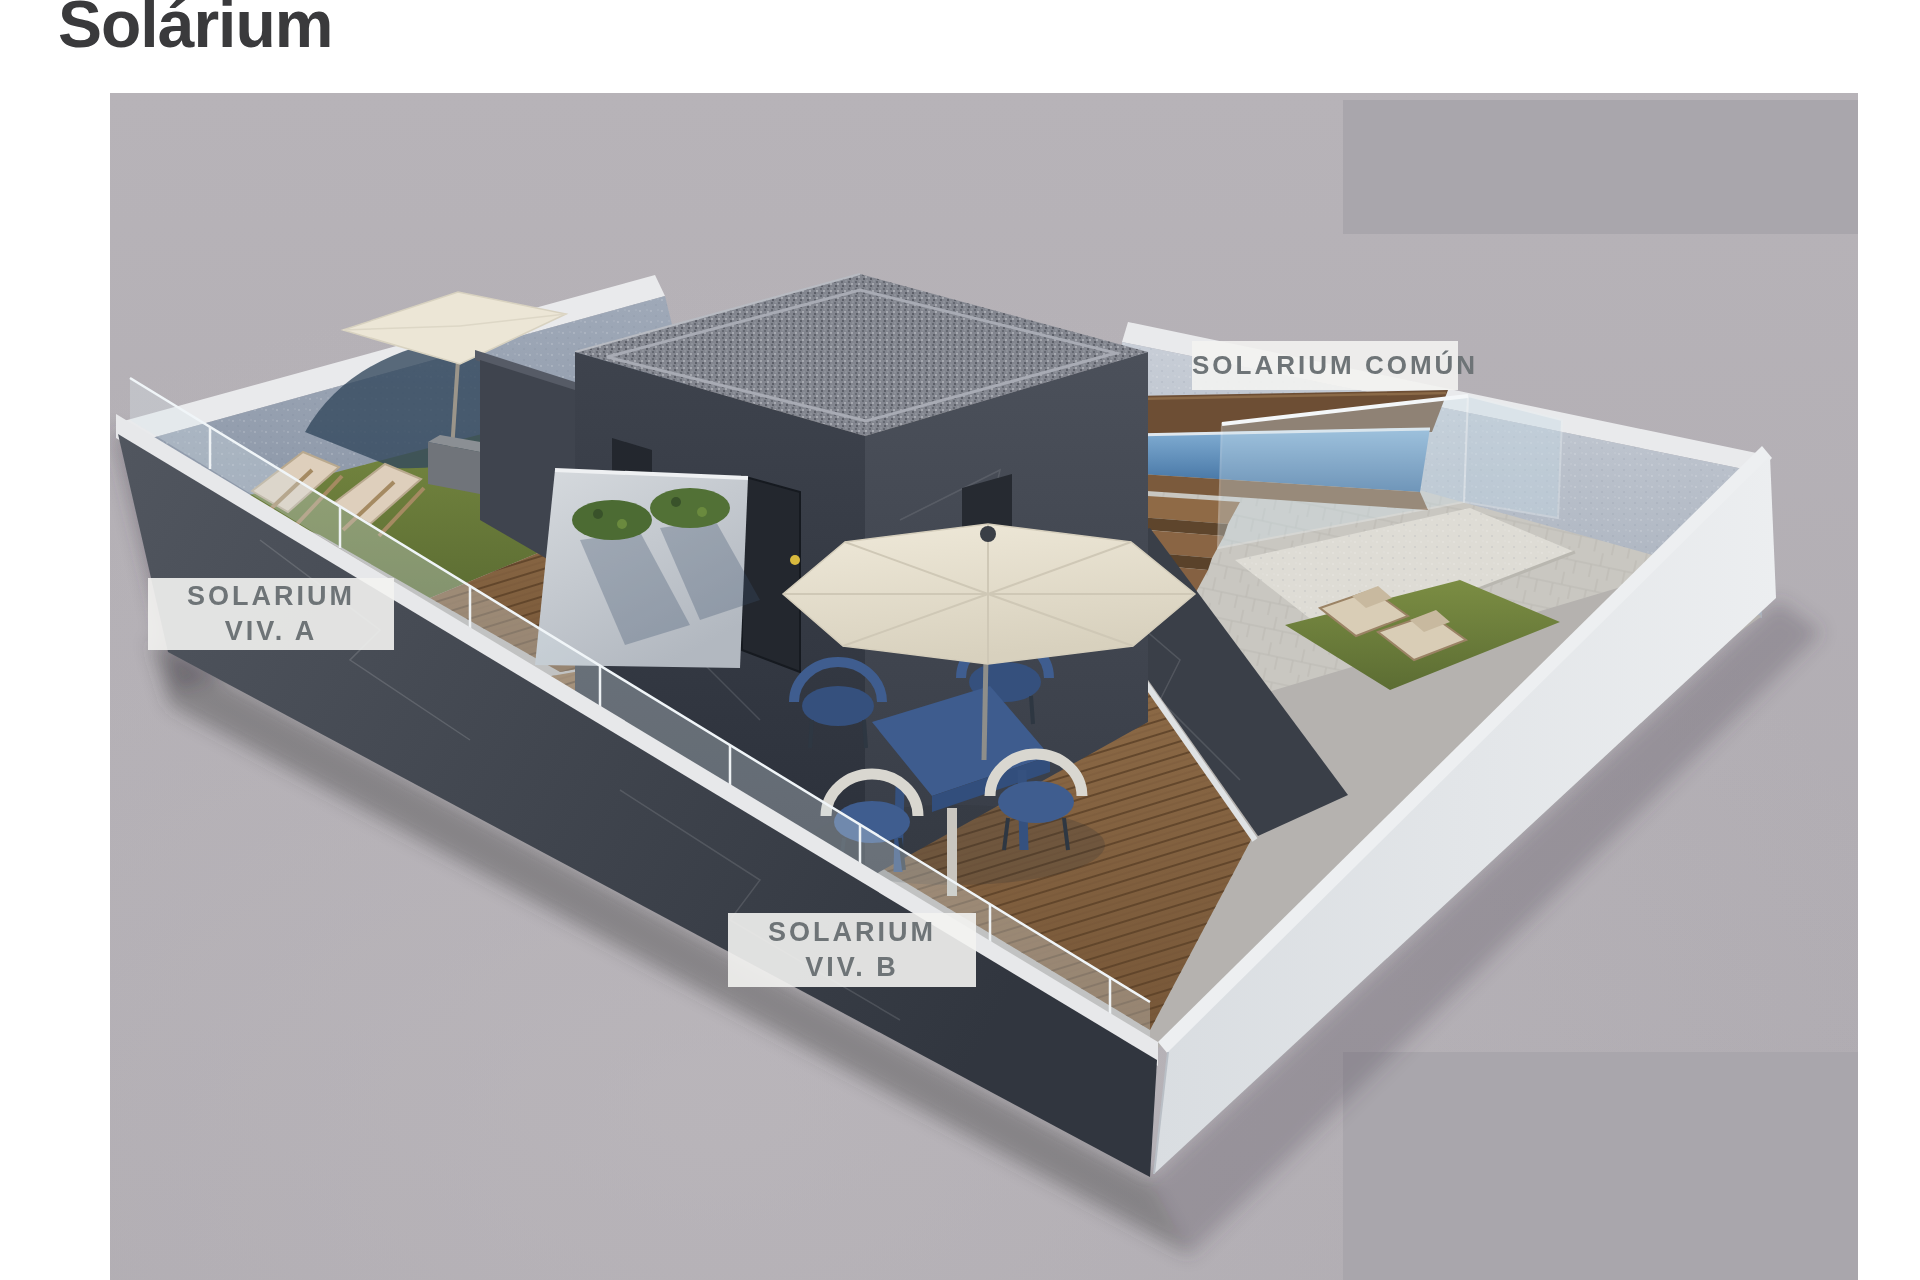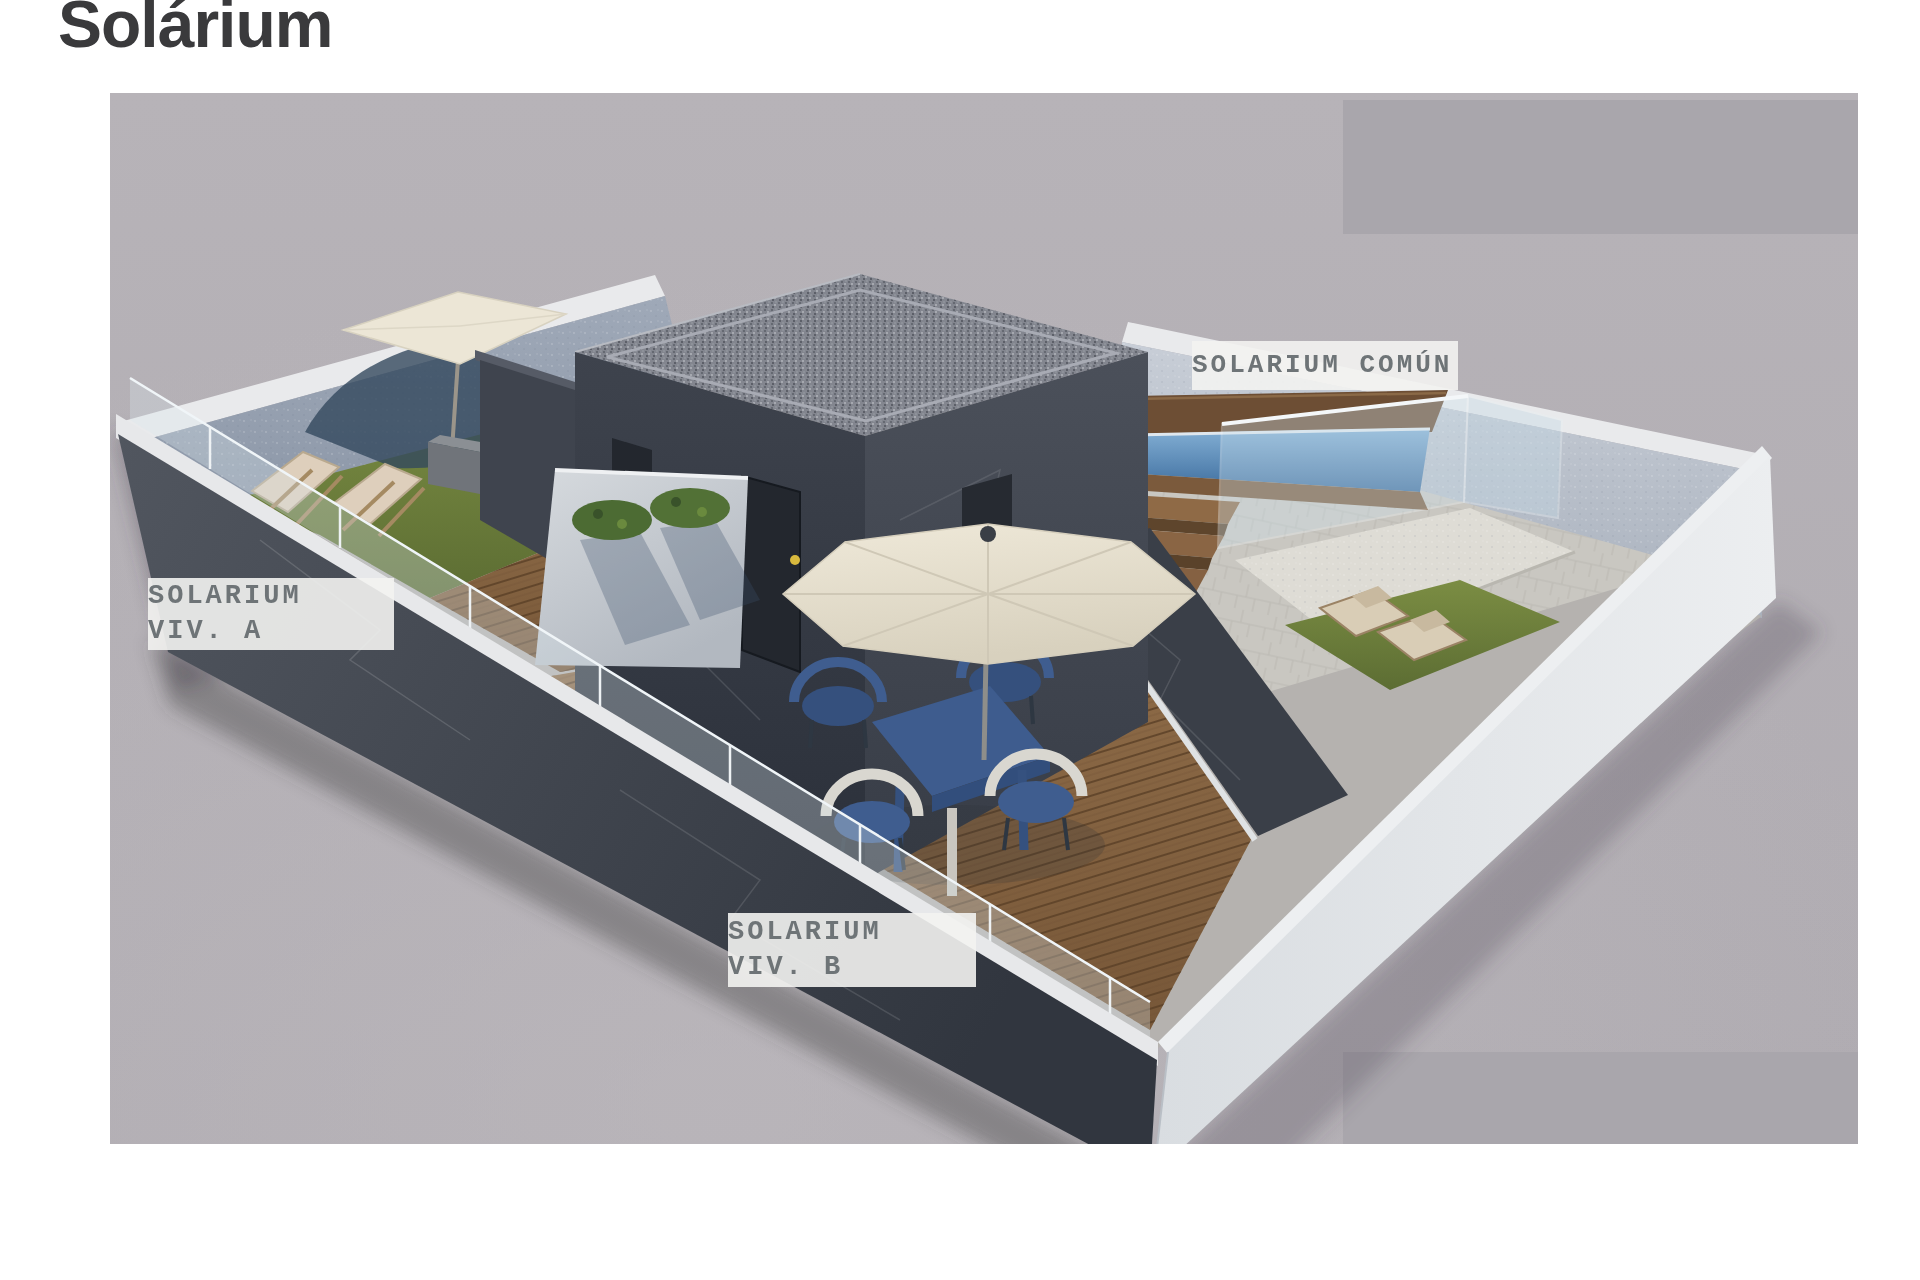--- a/index.html
+++ b/index.html
@@ -1,34 +1,34 @@
 <!DOCTYPE html>
 <html style="--title-text: #3a3a3c; --label-bg: #f3f3f1; --label-text: #6e7477; --ground: #b2aeb3; --redaction: #a9a6ac; --wall-dark: #3c414b; --wall-light: #e0e3e7; --wall-back: #9aa3b2; --grass: #6f7f41; --wood-deck: #8a6544; --pool-water: #4f7fae; --umbrella: #e8e2d2; --furniture-blue: #3e5c8e;"><head>
 <meta charset="utf-8">
 <style>
   html,body{margin:0;padding:0;background:#ffffff;}
   #screenshot{
-    position:relative;width:1920px;height:1144px;overflow:hidden;
+    position:relative;width:1920px;height:1280px;overflow:hidden;
     background:#ffffff;font-family:"Liberation Sans",sans-serif;
   }
   #page-title{
     position:absolute;left:58px;top:-14px;
     font-size:66px;font-weight:700;letter-spacing:-1px;
     color:var(--title-text,#3a3a3c);white-space:nowrap;
   }
   #render-area{
     position:absolute;left:110px;top:93px;width:1748px;height:1187px;
   }
   #render-area svg{display:block;width:100%;height:100%;}
   .scene-label{
     position:absolute;display:flex;flex-direction:column;justify-content:center;
     background:rgba(243,243,241,0.9);
     color:var(--label-text,#6e7477);
-    font-weight:700;letter-spacing:3px;
-    font-size:27px;line-height:35px;white-space:nowrap;font-family:Liberation Mono, monospace;
+    font-weight:700;text-align:center;letter-spacing:3px;
+    font-size:27px;line-height:35px;white-space:nowrap;
   }
   .scene-label.one-line{font-size:26px;}
 </style>
 </head>
 <body>
 
 <div id="screenshot">
 
   <div id="page-title">Solárium</div>
 

